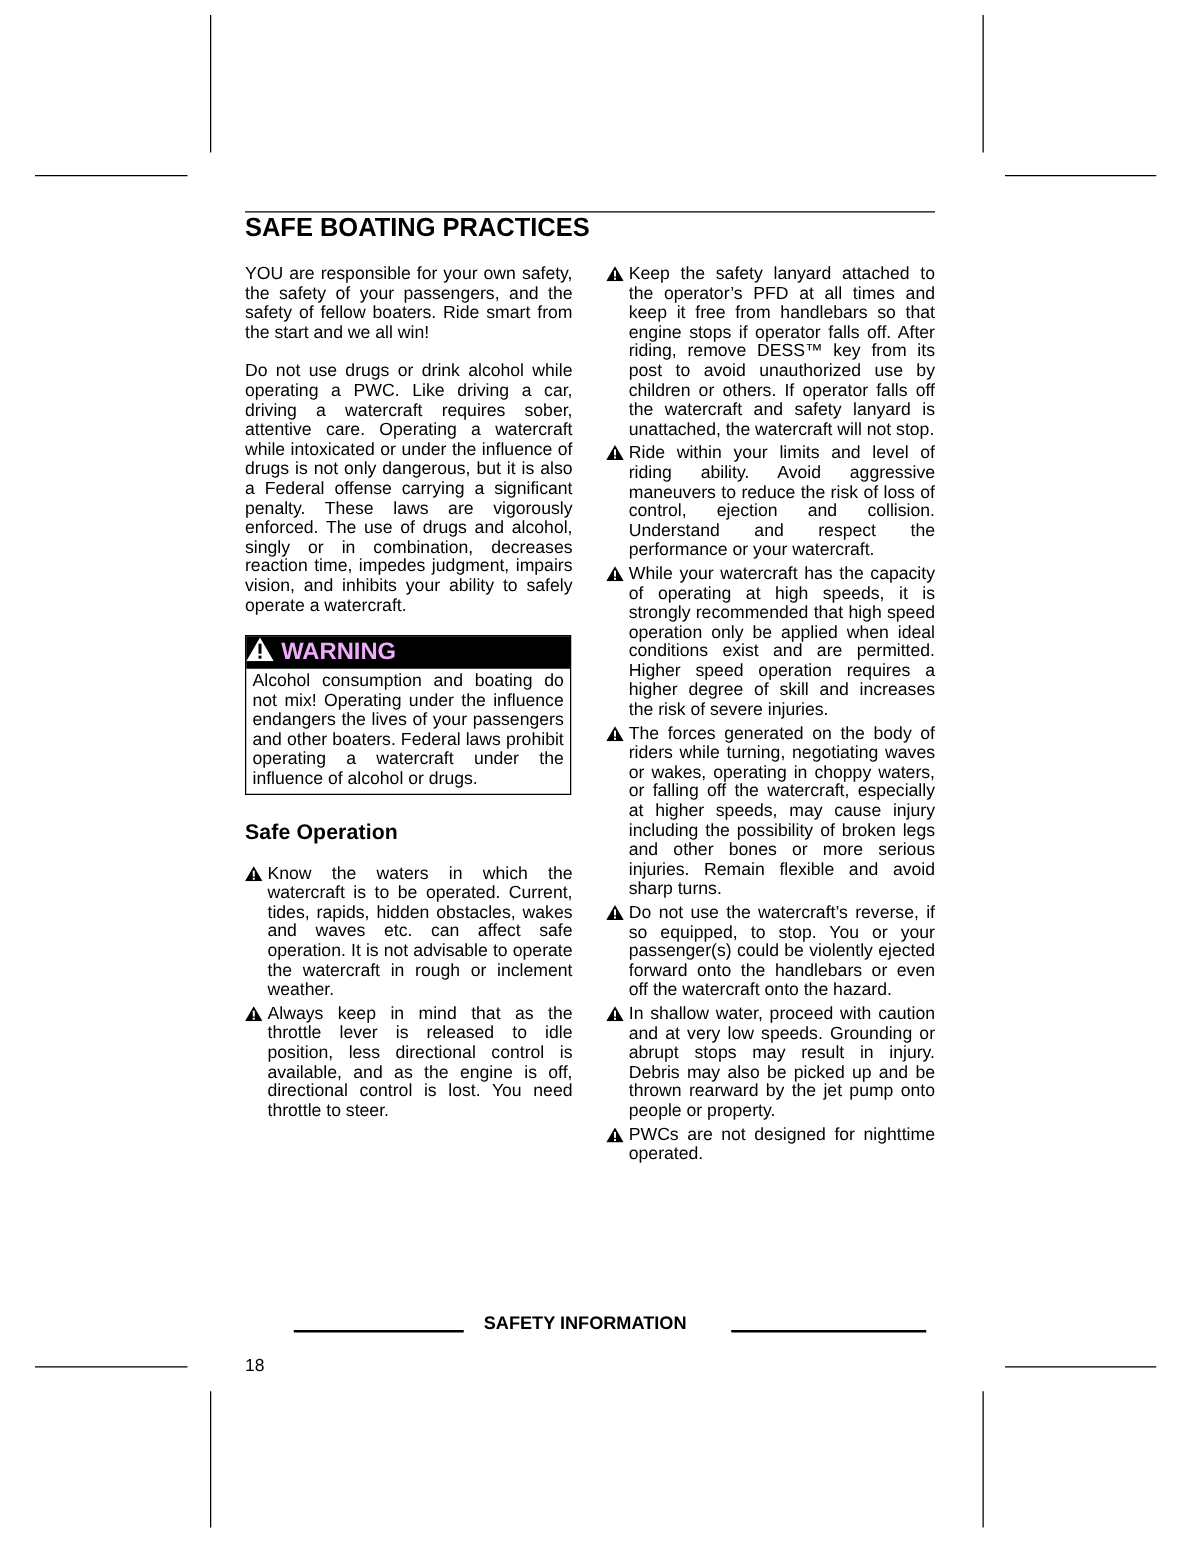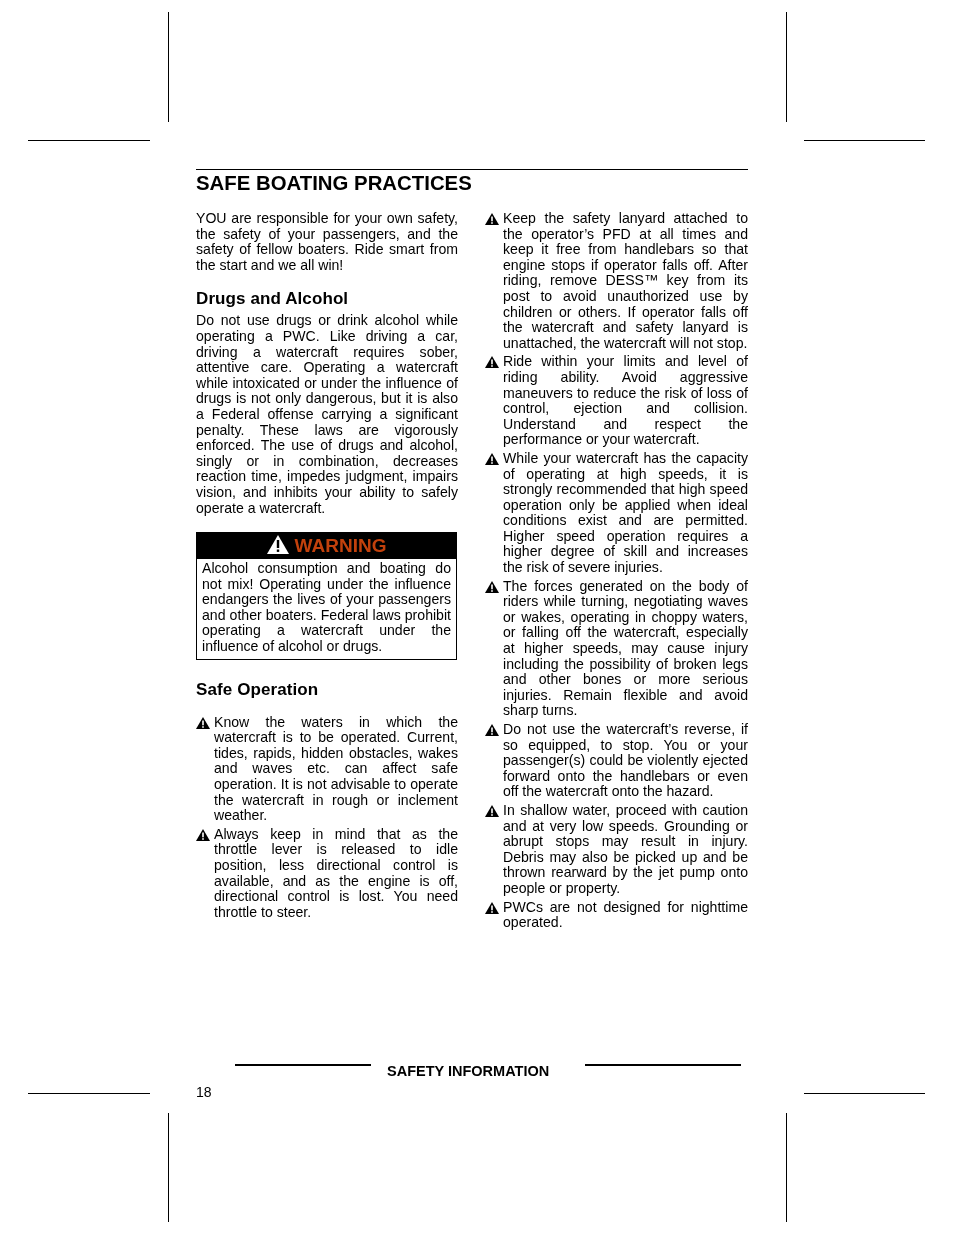--- a/index.html
+++ b/index.html
@@ -10,52 +10,51 @@
   .title-rule { position: absolute; left: 196px; top: 169px; width: 552px; height: 1px; background: #000; }
   .page-title { position: absolute; left: 196px; top: 170px; font-size: 21px; font-weight: bold; letter-spacing: 0px; margin: 0; line-height: 26px; transform: scaleX(0.97); transform-origin: left; }
   .col { position: absolute; width: 262px; font-size: 14.1px; line-height: 15.6px; text-align: justify; }
   .col-left { left: 196px; top: 211px; }
   .col-right { left: 486px; top: 211px; }
   p { margin: 0; }
   .intro { margin-bottom: 16px; }
   h2 { font-size: 17px; font-weight: bold; margin: 0 0 4px 0; line-height: 20px; letter-spacing: 0.1px; }
   .para { margin-bottom: 16px; }
   .warning-box { border: 1.5px solid #000; width: 259px; margin-bottom: 20px; }
-  .warning-head { background: #000; color: #c2410c; text-align: center; font-weight: bold; font-size: 19px; line-height: 26px; height: 26px; }
+  .warning-head { background: #000; color: #f0abfc; font-weight: bold; font-size: 19px; line-height: 26px; height: 26px; }
   .warning-head .tri { display: inline-block; vertical-align: -2px; margin-right: 6px; }
   .warning-body { padding: 2px 5px 4px 5px; line-height: 15.6px; text-align: justify; }
   .bullet { position: relative; padding-left: 18px; margin-bottom: 3px; }
   .bullet .ico { position: absolute; left: 0; top: 2px; width: 14px; height: 12px; }
   .col-right .bullet { padding-left: 18px; margin-left: -1px; }
   .footer { position: absolute; top: 1049px; left: 196px; width: 552px; height: 20px; font-size: 14px; }
   .page-num { position: absolute; left: 0; top: 3px; margin-top: 32px; }
   .footer-line { position: absolute; height: 2px; background: #000; top: 15px; }
   .footer-line.l { left: 39px; width: 136px; }
   .footer-line.r { left: 389px; width: 156px; }
-  .footer-label { position: absolute; left: 191px; top: 14px; font-weight: bold; font-size: 14.5px; }
+  .footer-label { position: absolute; left: 191px; top: 2px; font-weight: bold; font-size: 14.5px; }
 </style>
 </head>
 <body>
 
 <div class="crop v" style="left:168px; top:12px; height:110px;"></div>
 <div class="crop v" style="left:786px; top:12px; height:110px;"></div>
 <div class="crop h" style="left:28px; top:140px; width:122px;"></div>
 <div class="crop h" style="left:804px; top:140px; width:121px;"></div>
 <div class="crop h" style="left:28px; top:1093px; width:122px;"></div>
 <div class="crop h" style="left:804px; top:1093px; width:121px;"></div>
 <div class="crop v" style="left:168px; top:1113px; height:109px;"></div>
 <div class="crop v" style="left:786px; top:1113px; height:109px;"></div>
 
 <div class="title-rule"></div>
 <h1 class="page-title">SAFE BOATING PRACTICES</h1>
 
 <div class="col col-left">
   <p class="intro">YOU are responsible for your own safety, the safety of your passengers, and the safety of fellow boaters. Ride smart from the start and we all win!</p>
 
-  <h2>Drugs and Alcohol</h2>
   <p class="para">Do not use drugs or drink alcohol while operating a PWC. Like driving a car, driving a watercraft requires sober, attentive care. Operating a watercraft while intoxicated or under the influence of drugs is not only dangerous, but it is also a Federal offense carrying a significant penalty. These laws are vigorously enforced. The use of drugs and alcohol, singly or in combination, decreases reaction time, impedes judgment, impairs vision, and inhibits your ability to safely operate a watercraft.</p>
 
   <div class="warning-box">
     <div class="warning-head">
       <span class="tri">
         <svg width="22" height="19" viewBox="0 0 22 19">
             <polygon points="11,0 22,19 0,19" fill="#fff"></polygon>
             <rect x="9.8" y="5" width="2.4" height="8" fill="#000"></rect>
             <rect x="9.8" y="14.5" width="2.4" height="2.4" fill="#000"></rect>
           </svg>

